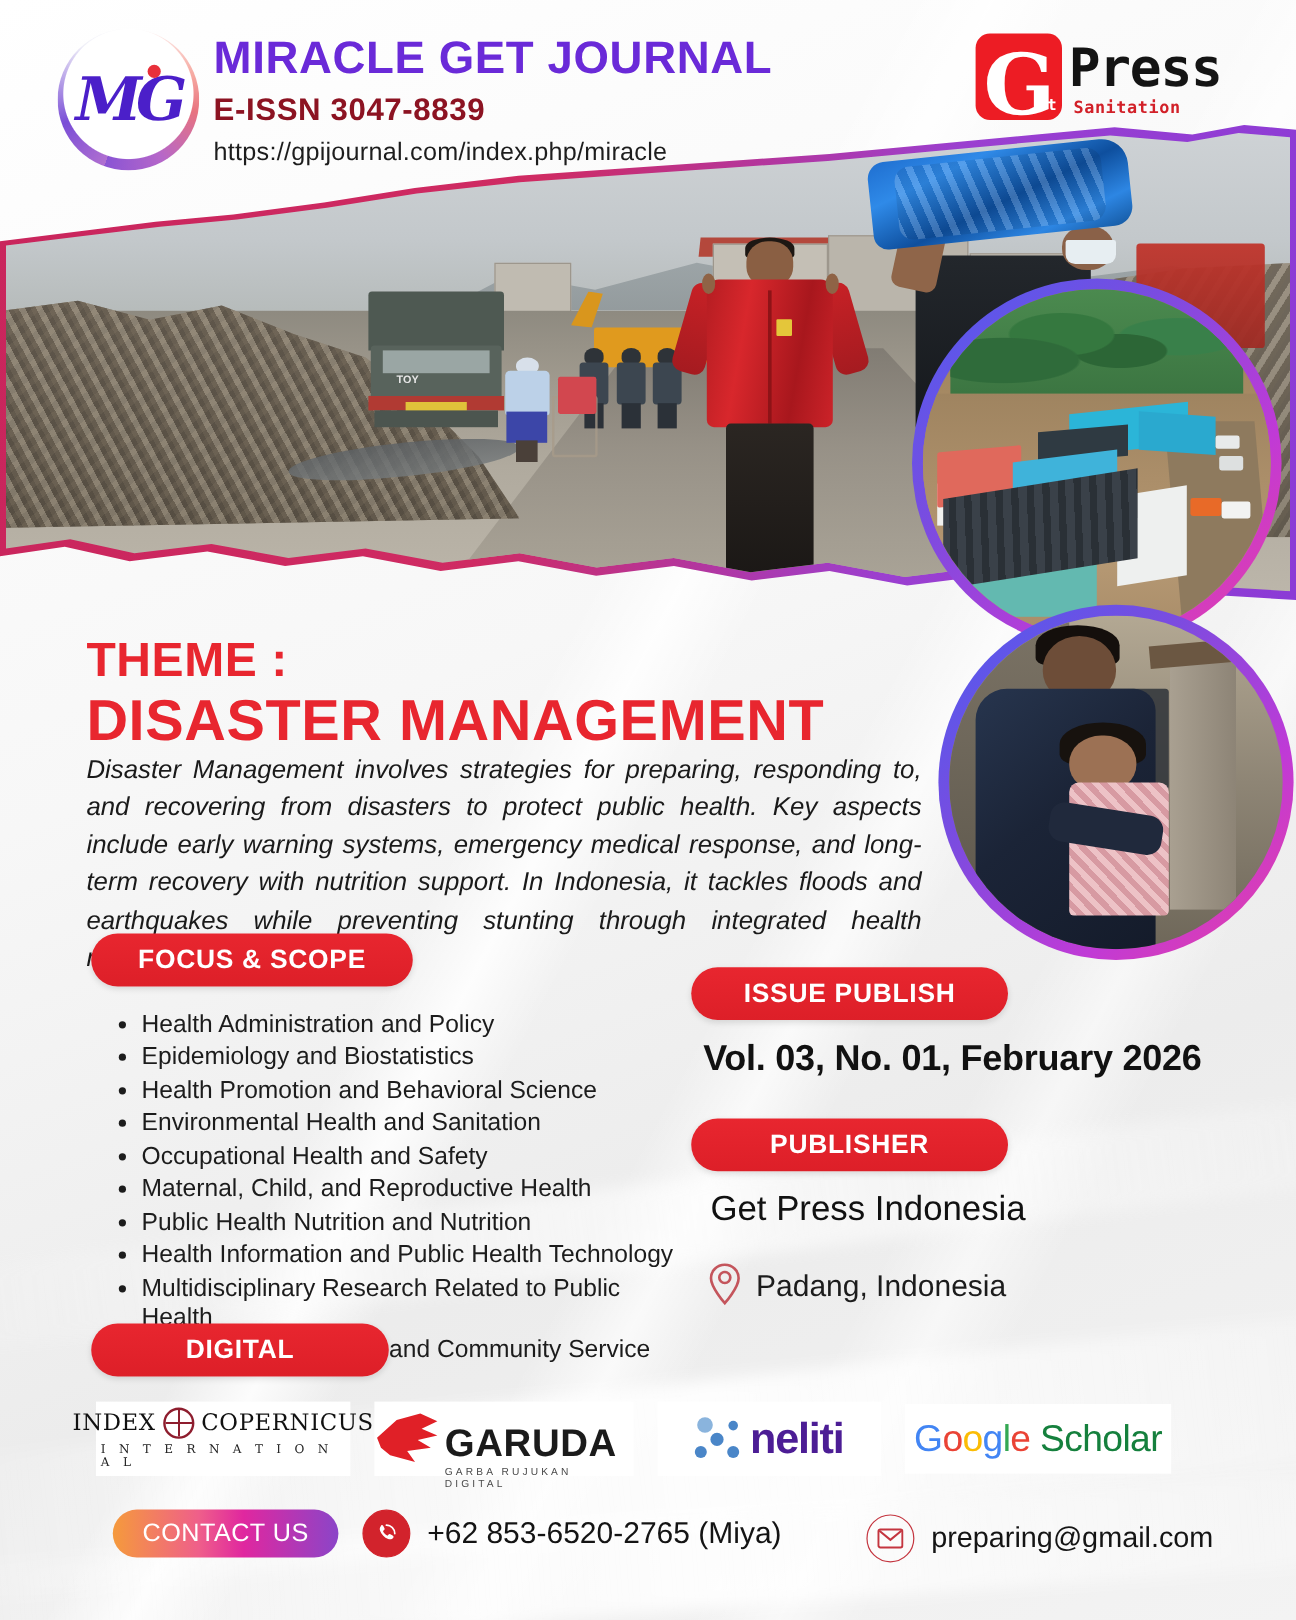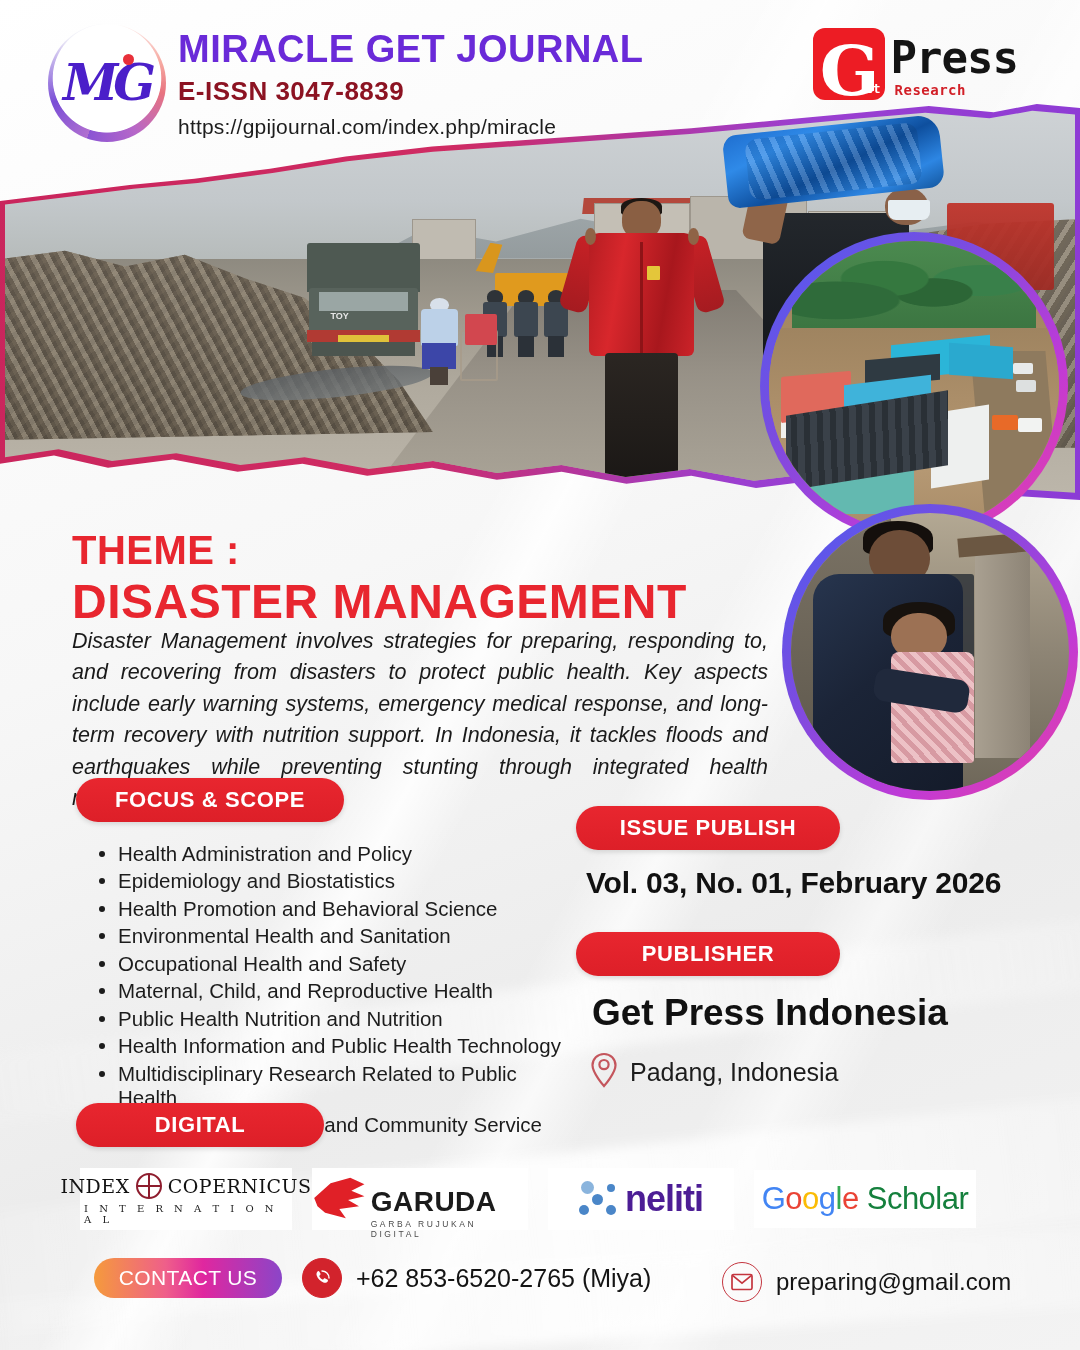--- a/index.html
+++ b/index.html
@@ -411,21 +411,21 @@
     content:''; position:absolute; left: 5px; top: 9px;
     width: 6px; height: 6px; border-radius: 50%; background: #1c1c1c;
   }
 
   .issue-value {
     position:absolute; left: 586px; top: 866px;
     font-size: 30px; font-weight: 800; color: #111; letter-spacing: -.2px;
   }
   .pub-value {
     position:absolute; left: 592px; top: 992px;
-    font-size: 37px; font-weight: 700; color: #111;
+    font-size: 29px; font-weight: 400; color: #111;
   }
   .loc-row {
     position:absolute; left: 590px; top: 1052px; display:flex; align-items:center; gap: 12px;
   }
   .loc-text { font-size: 25px; color: #1c1c1c; }
 
   
   .logos { position:absolute; left: 80px; top: 1158px; width: 950px; height: 82px; display:flex; align-items:center; gap: 20px; }
   .logo-box { background: #fff; display:flex; align-items:center; justify-content:center; }
 
@@ -441,21 +441,21 @@
   }
   .ic-sub { font-family:"DejaVu Serif", serif; font-size: 10px; color:#222; letter-spacing: 4px; margin-top: 4px; }
 
   .gd-box { width: 216px; height: 62px; gap: 4px; }
   .gd-bird {
     width: 56px; height: 46px; background:#e02027;
     clip-path: polygon(4% 48%, 34% 16%, 70% 4%, 96% 18%, 72% 32%, 96% 44%,
                        66% 52%, 86% 66%, 50% 72%, 62% 92%, 24% 80%, 10% 66%);
   }
   .gd-words { display:flex; flex-direction:column; }
-  .gd-main { font-size: 28px; font-weight: 800; color:#1b1b1b; letter-spacing: .5px; line-height: 1; margin-top: 28px; }
+  .gd-main { font-size: 32px; font-weight: 800; color:#1b1b1b; letter-spacing: .5px; line-height: 1; margin-top: 28px; }
   .gd-sub  { font-size: 8.5px; color:#4a4a4a; letter-spacing: 2.6px; margin-top: 3px; }
 
   .nl-box { width: 186px; height: 62px; gap: 6px; }
   .nl-mol { position: relative; width: 40px; height: 38px; }
   .nl-mol i {
     position:absolute; border-radius:50%; background:#4a86c8; display:block;
   }
   .nl-mol i:nth-child(1){ left:2px;  top:1px;  width:13px; height:13px; background:#8ab4dd; }
   .nl-mol i:nth-child(2){ left:13px; top:14px; width:11px; height:11px; }
   .nl-mol i:nth-child(3){ left:0px;  top:25px; width:10px; height:10px; }
@@ -515,21 +515,21 @@
       <div class="j-url">https://gpijournal.com/index.php/miracle</div>
     </div>
 
     <div class="gp-logo">
       <div class="gp-badge">
         <span class="gp-g">G</span>
         <span class="gp-et">et</span>
       </div>
       <div class="gp-words">
         <div class="gp-press">Press</div>
-        <div class="gp-indo">Research</div>
+        <div class="gp-indo">Sanitation</div>
       </div>
     </div>
   </div>
 
   <div class="hero-wrap">
     <div class="hero-outline"></div>
     <div class="hero-clip-in">
       <div class="scene">
         <div class="sky"></div>
         <div class="hills"></div>

